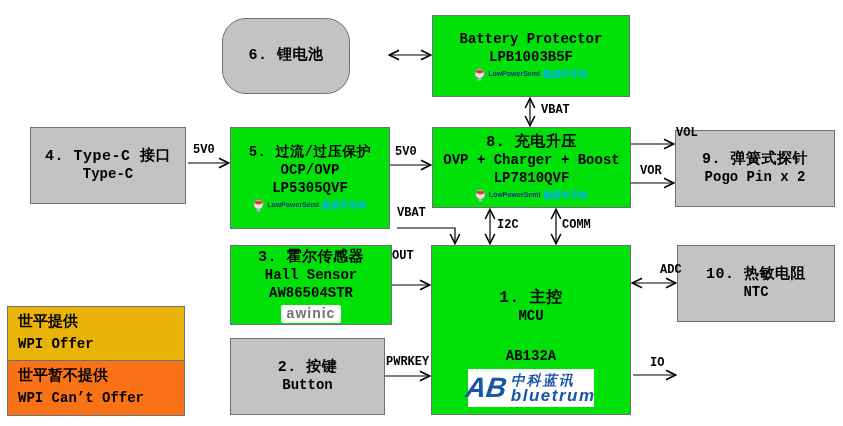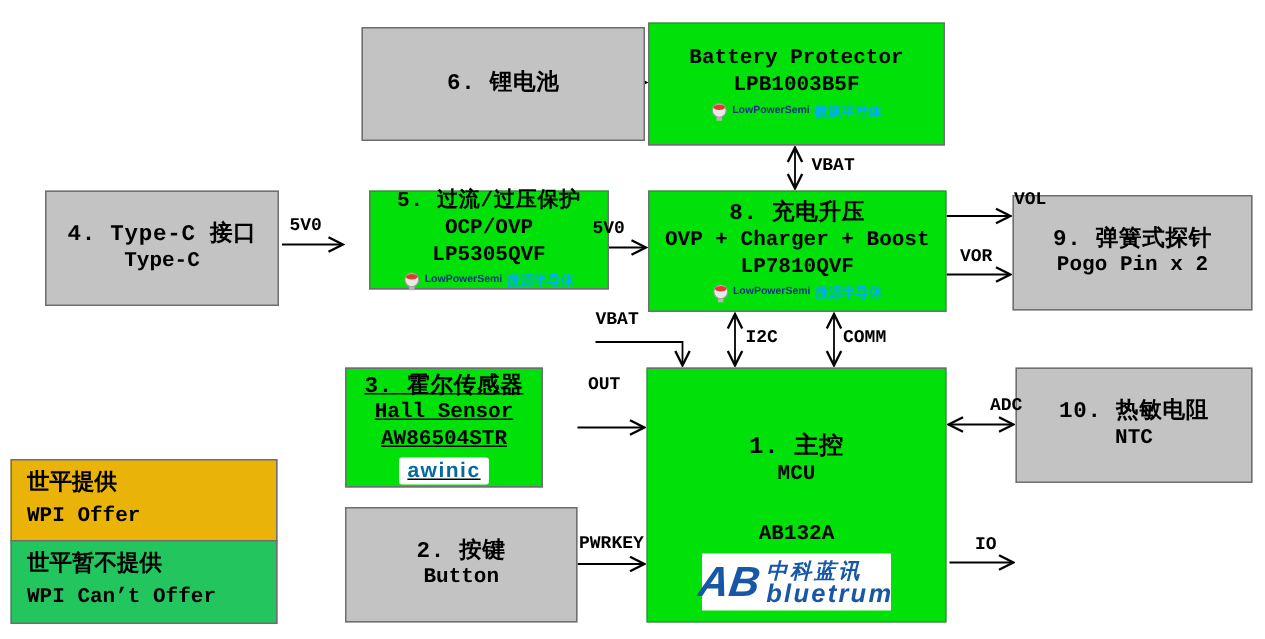--- a/index.html
+++ b/index.html
@@ -20,21 +20,21 @@
   .siglabel{position:absolute;font-size:12px;line-height:13px;white-space:nowrap;}
   #wires{position:absolute;left:0;top:0;width:843px;height:426px;}
 
   
   .lps{display:flex;align-items:center;gap:3px;margin-top:1px;}
   .lps .lps-name{font-family:"Liberation Sans","DejaVu Sans",sans-serif;font-size:7px;color:#16317d;letter-spacing:0;}
   .lps .lps-cn{font-family:"Liberation Sans","DejaVu Sans",sans-serif;font-size:9px;color:#00aeef;}
 
   
   .awinic{
-    margin-top:2px;background:#ffffff;color:#0369a1;padding:0 6px;height:18px;
+    margin-top:2px;background:#ffffff;color:#737373;padding:0 6px;height:18px;
     display:flex;align-items:center;justify-content:center;
     font-family:"Liberation Sans","DejaVu Sans",sans-serif;font-size:14px;font-weight:bold;
     letter-spacing:1px;border-radius:2px;
   }
 
   
   .bluetrum{
     margin-top:3px;background:#ffffff;width:126px;height:38px;
     display:flex;align-items:center;justify-content:center;gap:4px;
     font-family:"Liberation Sans","DejaVu Sans",sans-serif;color:#1757a6;
@@ -82,21 +82,21 @@
 
     <line x1="385" y1="285" x2="429" y2="285" stroke="#000" stroke-width="1.2" marker-end="url(#ah)"></line>
 
     <line x1="385" y1="376" x2="429" y2="376" stroke="#000" stroke-width="1.2" marker-end="url(#ah)"></line>
 
     <line x1="633" y1="283" x2="675" y2="283" stroke="#000" stroke-width="1.2" marker-start="url(#ah)" marker-end="url(#ah)"></line>
 
     <line x1="633" y1="375" x2="675" y2="375" stroke="#000" stroke-width="1.2" marker-end="url(#ah)"></line>
   </svg>
 
-  <div class="block gray" style="left:241px;top:18px;width:189px;height:76px;">
+  <div class="block gray" style="left:222px;top:18px;width:128px;height:76px;border-radius:24px;">
     <div class="cn-title">6. 锂电池</div>
   </div>
 
   <div class="block green" style="left:432px;top:15px;width:198px;height:82px;">
     <div class="sub">Battery Protector</div>
     <div class="part">LPB1003B5F</div>
     <div class="lps">
       <svg width="11" height="13" viewBox="0 0 12 14">
           <circle cx="6" cy="6" r="5" fill="#e8e8e8" stroke="#9a9a9a" stroke-width="0.8"></circle>
           <ellipse cx="6" cy="3.8" rx="4.2" ry="2" fill="#e23b2e"></ellipse>
@@ -105,21 +105,21 @@
       <span class="lps-name">LowPowerSemi</span>
       <span class="lps-cn">微源半导体</span>
     </div>
   </div>
 
   <div class="block gray" style="left:30px;top:127px;width:156px;height:77px;">
     <div class="cn-title">4. Type-C 接口</div>
     <div class="sub">Type-C</div>
   </div>
 
-  <div class="block green" style="left:246px;top:127px;width:160px;height:66px;text-align:center;">
+  <div class="block green" style="left:230px;top:127px;width:160px;height:102px;text-align:center;">
     <div class="cn-title" style="font-size:14px;">5. 过流/过压保护</div>
     <div class="sub">OCP/OVP</div>
     <div class="part">LP5305QVF</div>
     <div class="lps">
       <svg width="11" height="13" viewBox="0 0 12 14">
           <circle cx="6" cy="6" r="5" fill="#e8e8e8" stroke="#9a9a9a" stroke-width="0.8"></circle>
           <ellipse cx="6" cy="3.8" rx="4.2" ry="2" fill="#e23b2e"></ellipse>
           <rect x="4" y="11" width="4" height="2.6" fill="#b5b5b5"></rect>
         </svg>
       <span class="lps-name">LowPowerSemi</span>
@@ -140,21 +140,21 @@
       <span class="lps-name">LowPowerSemi</span>
       <span class="lps-cn">微源半导体</span>
     </div>
   </div>
 
   <div class="block gray" style="left:675px;top:130px;width:160px;height:77px;">
     <div class="cn-title">9. 弹簧式探针</div>
     <div class="sub">Pogo Pin x 2</div>
   </div>
 
-  <div class="block green" style="left:230px;top:245px;width:132px;height:80px;text-decoration:underline;">
+  <div class="block green" style="left:230px;top:245px;width:162px;height:80px;">
     <div class="cn-title">3. 霍尔传感器</div>
     <div class="sub">Hall Sensor</div>
     <div class="part">AW86504STR</div>
     <div class="awinic">awinic</div>
   </div>
 
   <div class="block green" style="left:431px;top:245px;width:200px;height:170px;justify-content:flex-start;padding-top:42px;">
     <div class="cn-title" style="font-size:16px;">1. 主控</div>
     <div class="sub">MCU</div>
     <div style="height:22px;"></div>
@@ -176,21 +176,21 @@
   <div class="block gray" style="left:230px;top:338px;width:155px;height:77px;">
     <div class="cn-title">2. 按键</div>
     <div class="sub">Button</div>
   </div>
 
 
   <div class="legend-box" style="left:7px;top:306px;width:178px;height:55px;background:#eab308;">
     <div class="cn">世平提供</div>
     <div>WPI Offer</div>
   </div>
-  <div class="legend-box" style="left:7px;top:359.5px;width:178px;height:56px;background:#22c55e;">
+  <div class="legend-box" style="left:7px;top:359.5px;width:178px;height:56px;background:#f97316;">
     <div class="cn">世平暂不提供</div>
     <div>WPI Can’t Offer</div>
   </div>
 
   <div class="siglabel" style="left:193px;top:144px;">5V0</div>
   <div class="siglabel" style="left:395px;top:146px;">5V0</div>
   <div class="siglabel" style="left:541px;top:104px;">VBAT</div>
   <div class="siglabel" style="left:397px;top:207px;">VBAT</div>
   <div class="siglabel" style="left:676px;top:127px;">VOL</div>
   <div class="siglabel" style="left:640px;top:165px;">VOR</div>

